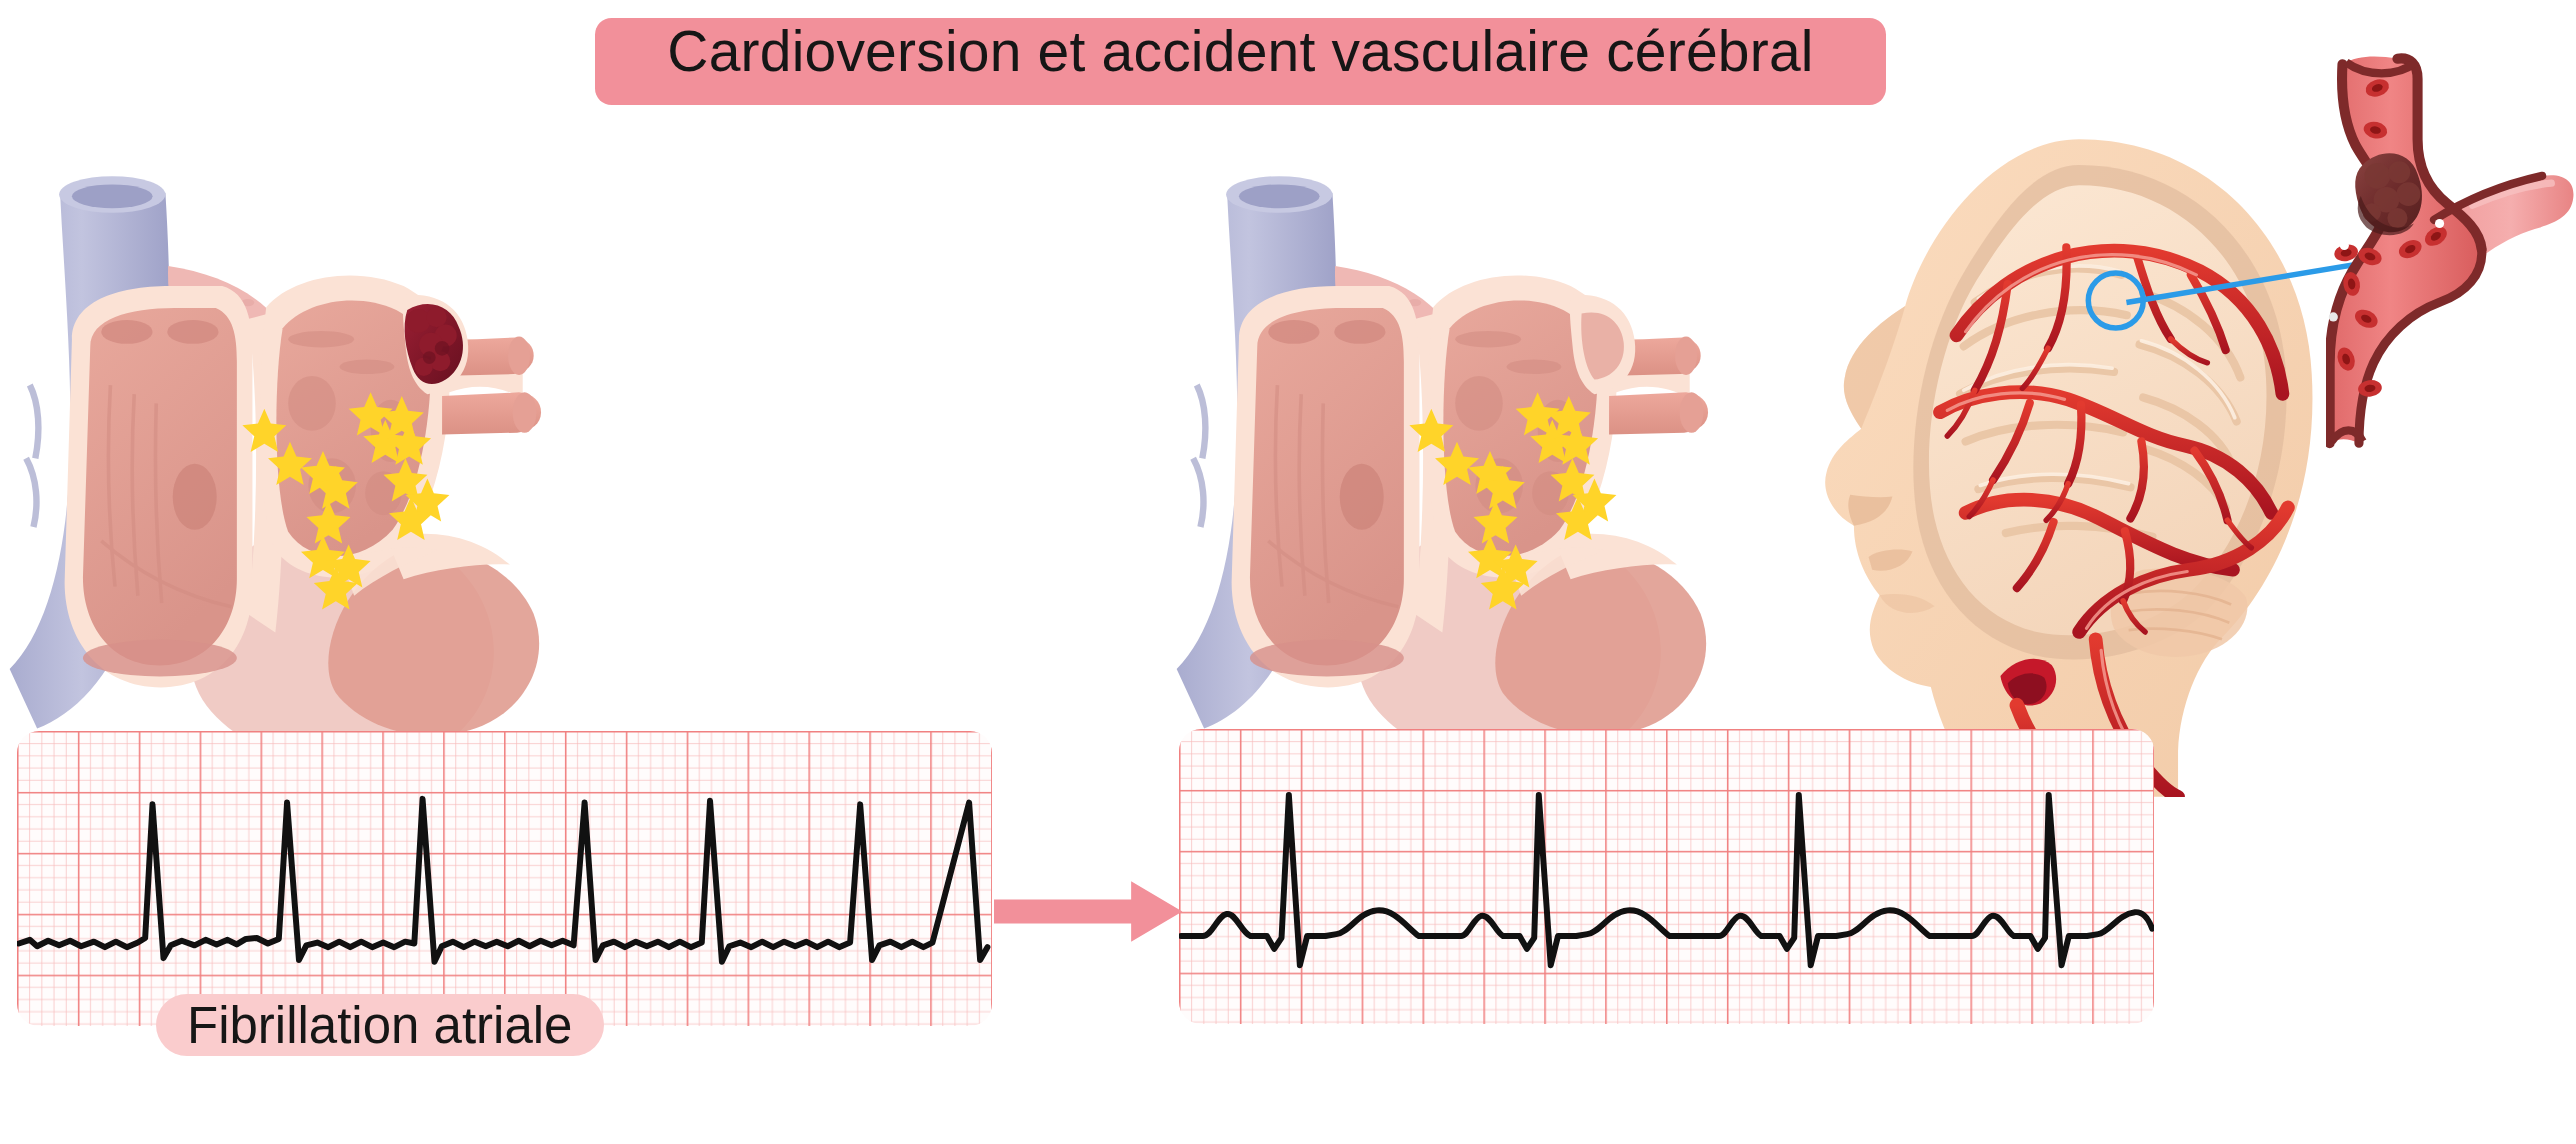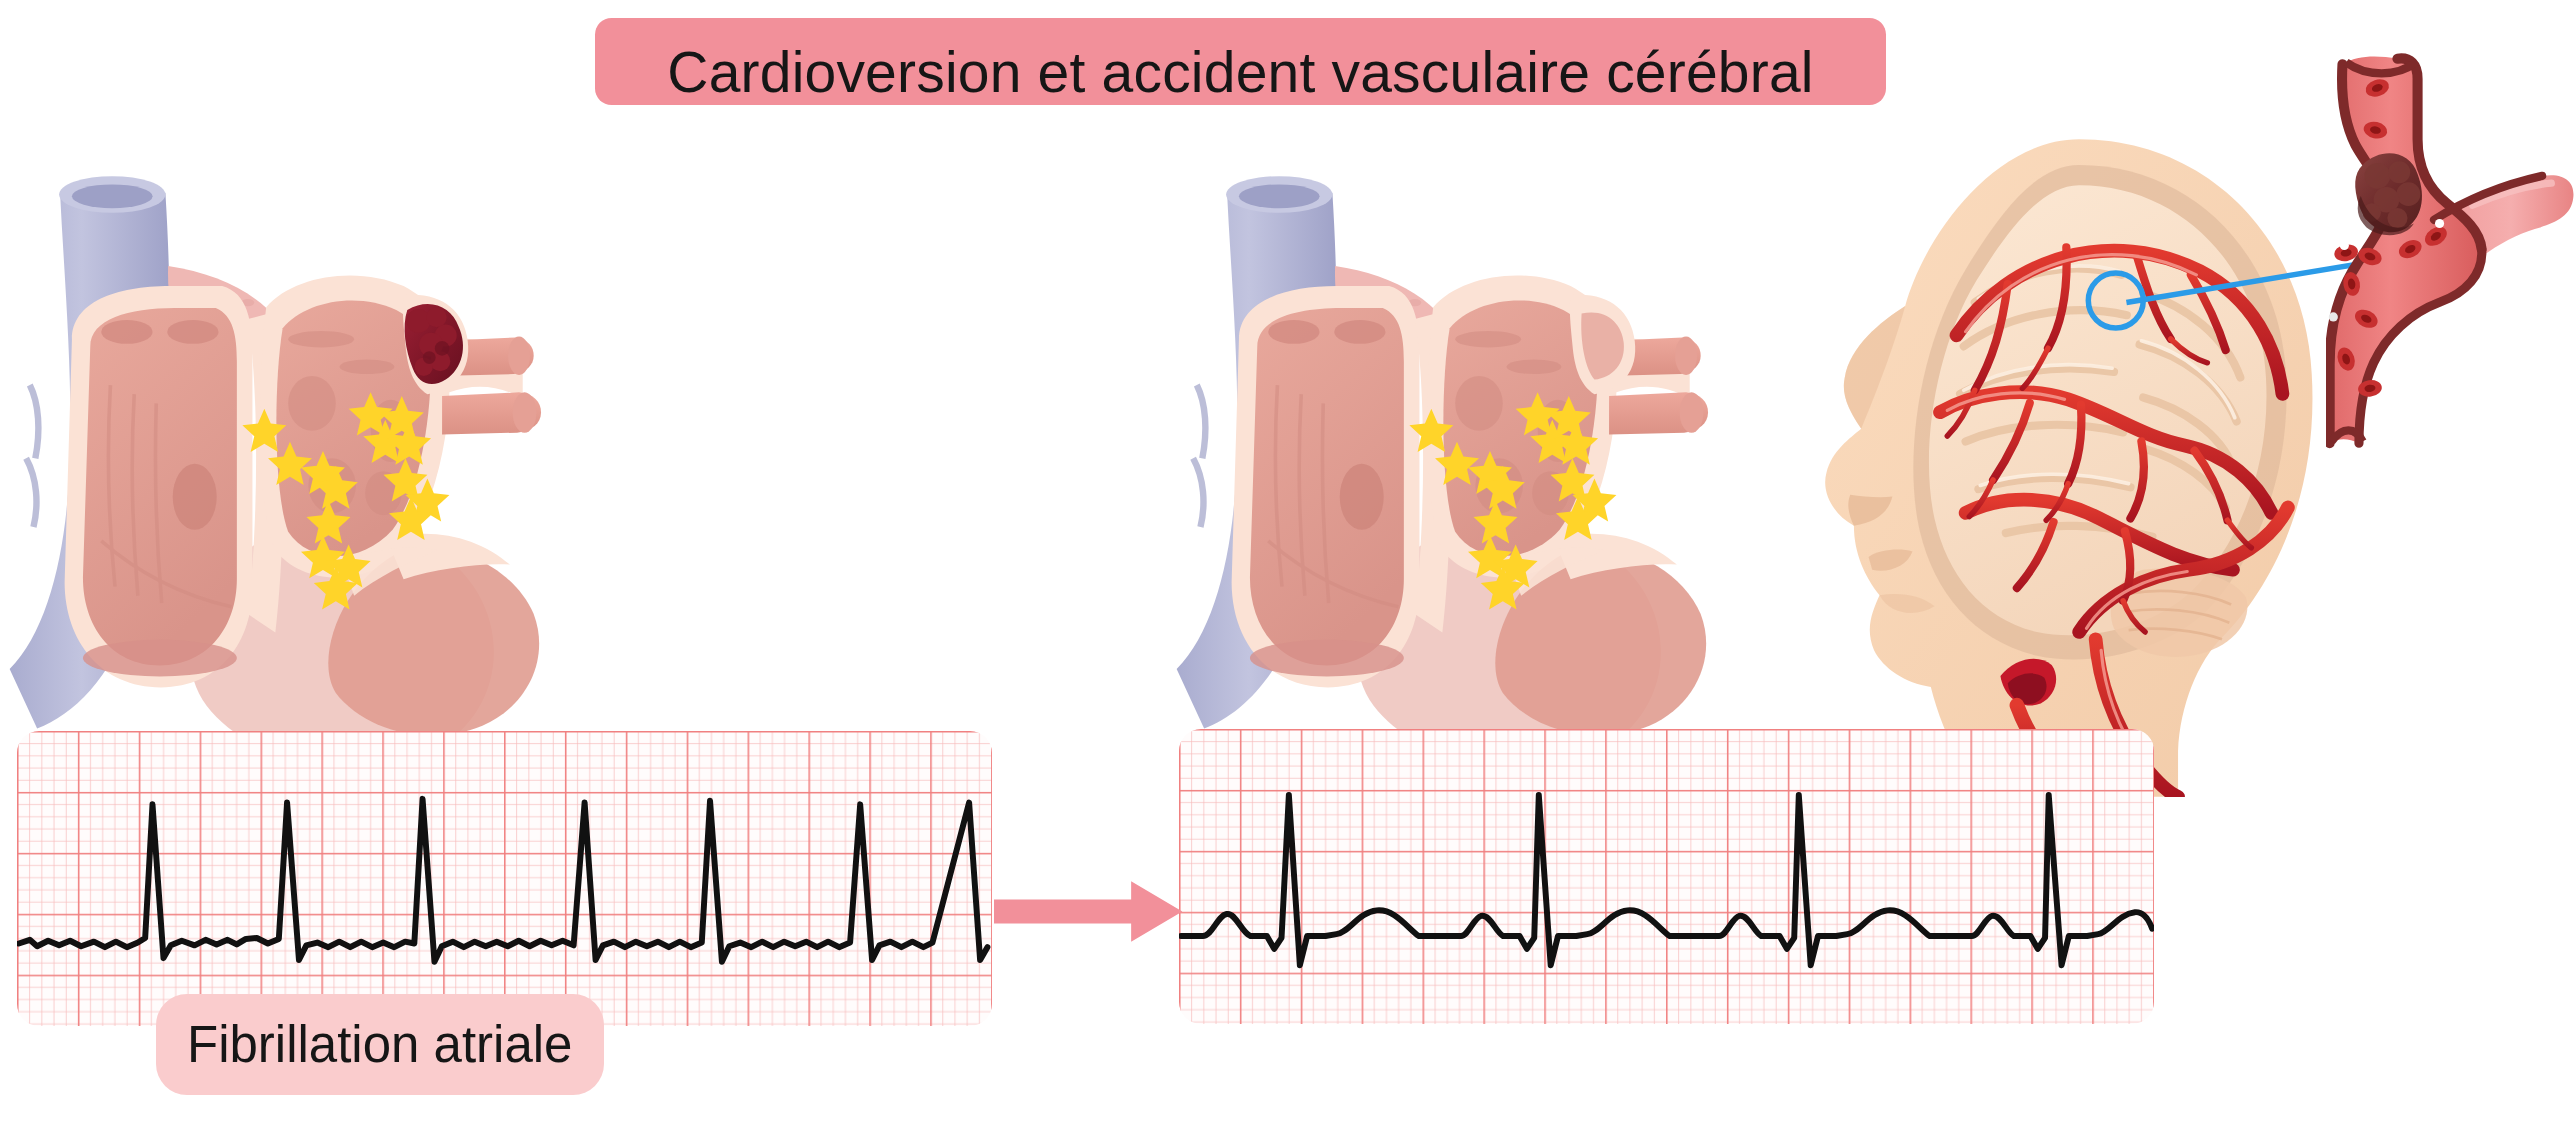--- a/index.html
+++ b/index.html
@@ -12,38 +12,38 @@
   }
   #stage{position:absolute;inset:0;width:2576px;height:1145px;}
 
   
   .title-banner{
     position:absolute;
     left:595px; top:18.3px;
     width:1291px; height:87px;
     background:#F2909A;
     border-radius:16.5px;
-    display:flex;align-items:flex-end;justify-content:center;
+    display:flex;align-items:flex-start;justify-content:center;
   }
   .title-text{
     font-size:57px;
     color:#161616;
     letter-spacing:0.2px;
     white-space:nowrap;
     font-weight:400;
   }
 
   
   .pill{
     position:absolute;
     background:#FACCCD;
     border-radius:31px;
     display:flex;align-items:center;justify-content:center;
     padding:0 31px;
-    height:101px;
+    height:62px;
   }
   .pill span{
     font-size:51px;
     color:#161616;
     white-space:nowrap;
   }
   #pill-af{ left:156px; top:994px; }
   #pill-sinus{ left:1465px; top:994px; }
 
   

